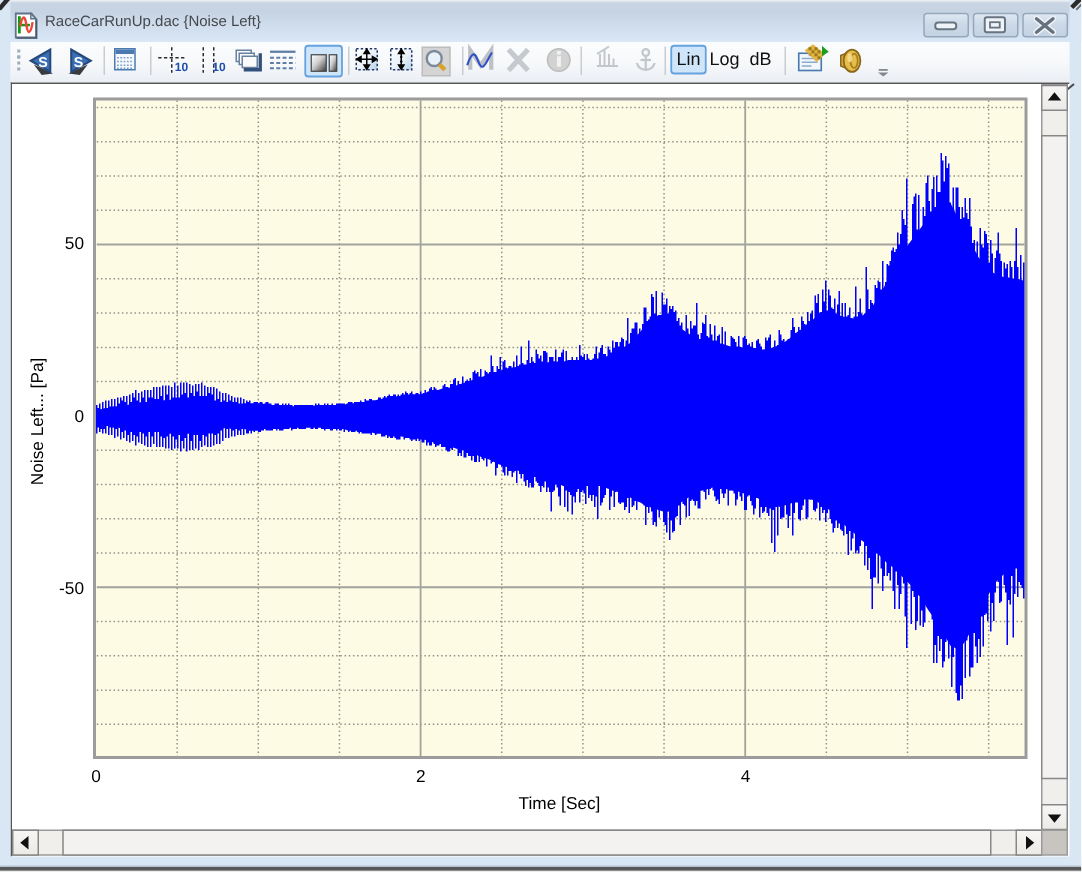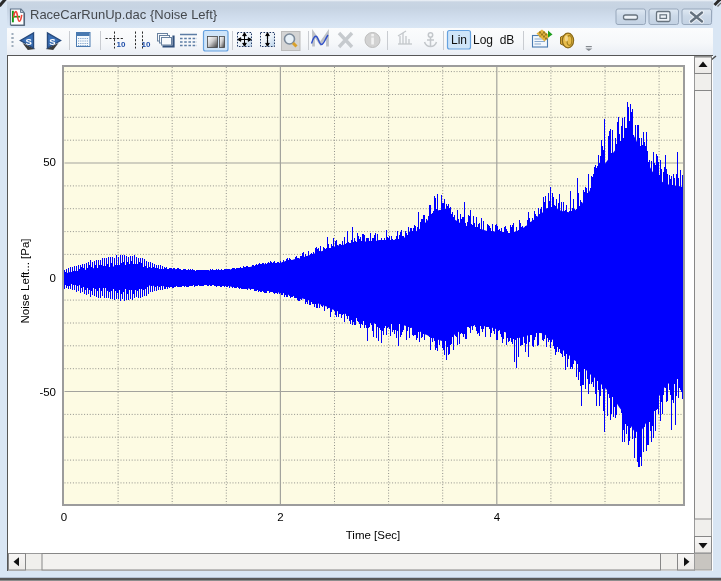--- a/index.html
+++ b/index.html
@@ -1,17 +1,17 @@
 <!DOCTYPE html>
 <html><head><meta charset="utf-8"><style>
 html,body{margin:0;padding:0;background:#fff;}
 #win{position:relative;width:721px;height:581px;font-family:"Liberation Sans",sans-serif;overflow:hidden;background:#fff;}
 .abs{position:absolute;}
 #titlebar{left:0;top:0;width:721px;height:28px;background:linear-gradient(180deg,#f0f4f9 0%,#c9d5e3 7%,#c6d3e2 28%,#d0dded 62%,#dae7f5 100%);}
-#titletext{left:30px;top:0;height:28px;line-height:29px;font-size:13px;color:#45494e;}
+#titletext{left:30px;top:0;height:28px;line-height:29px;font-size:10px;color:#45494e;}
 #toolbar{left:7px;top:28px;width:706px;height:27px;background:linear-gradient(180deg,#fbfcfd 0%,#f6f8fa 55%,#eaeef4 100%);}
 #lborder{left:0;top:0;width:7px;height:581px;background:#d9e6f4;}
 #rborder{left:713px;top:0;width:8px;height:581px;background:#d9e6f4;}
 #bborder{left:0;top:571px;width:721px;height:10px;background:#d9e6f4;}
 #brow1{left:0;top:577px;width:721px;height:1px;background:#b4c1d2;}
 #brow2{left:0;top:578px;width:721px;height:2px;background:#585858;}
 #brow3{left:0;top:580px;width:721px;height:1px;background:#8d8d8d;}
 #client{left:7px;top:55px;width:706px;height:516px;background:#fff;border-left:1px solid #565656;border-top:1px solid #565656;box-sizing:border-box;}
 #plot{left:62px;top:65px;width:623px;height:441px;background:#fdfbe3;border:2px solid #9c9c9c;box-sizing:border-box;}
 </style></head><body>

